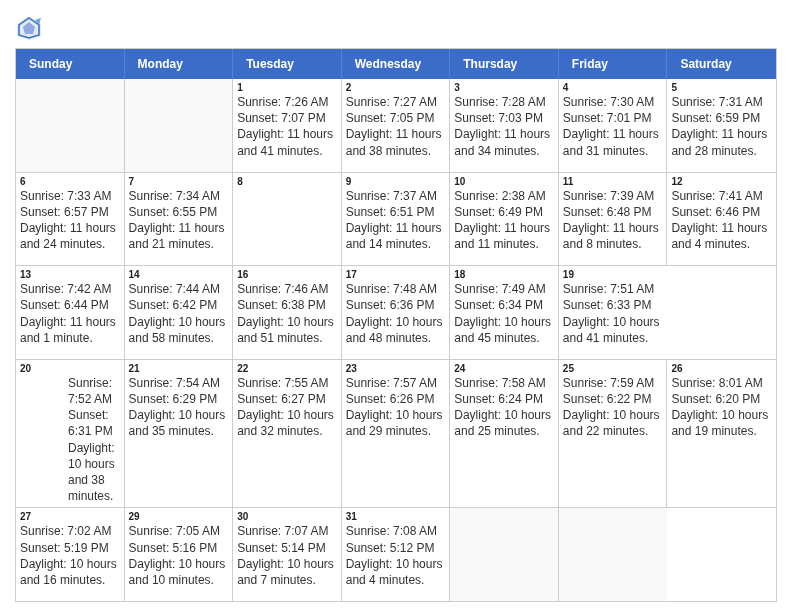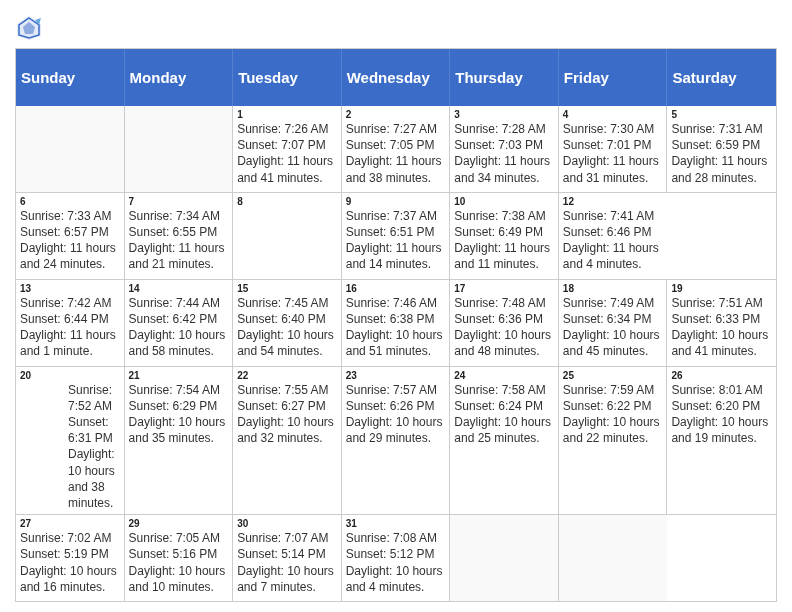--- a/index.html
+++ b/index.html
@@ -61,24 +61,25 @@
       flex-direction: column;
       border: 1px solid #ccc;
     }
     .cal-header {
       display: grid;
       grid-template-columns: repeat(7, 1fr);
       background: #3a6cc8;
     }
     .cal-header-cell {
       color: #fff;
-      font-size: 15px;
+      font-size: 12px;
       font-weight: bold;
-      padding: 20px 5px;
+      padding: 8px 5px;
       border-right: 1px solid #5580d0;
+      margin-left: 8px;
     }
     .cal-header-cell:last-child { border-right: none; }
     .cal-body {
       flex: 1;
       display: flex;
       flex-direction: column;
     }
     .cal-row {
       display: grid;
       grid-template-columns: repeat(7, 1fr);
@@ -194,49 +195,49 @@
             <div class="day-num">8</div>
           </div>
           <div class="cal-cell">
             <div class="day-num">9</div>
             <div class="day-info" style="white-space: pre-line;">Sunrise: 7:37 AM
 Sunset: 6:51 PM
 Daylight: 11 hours and 14 minutes.</div>
           </div>
           <div class="cal-cell">
             <div class="day-num">10</div>
-            <div class="day-info" style="white-space: pre-line;">Sunrise: 7:38 AM
+            <div class="day-info" style="white-space: pre-line;">Sunrise: 2:38 AM
 Sunset: 6:49 PM
 Daylight: 11 hours and 11 minutes.</div>
+          </div>
+          <div class="cal-cell">
+            <div class="day-num">11</div>
+            <div class="day-info" style="white-space: pre-line;">Sunrise: 7:39 AM
+Sunset: 6:48 PM
+Daylight: 11 hours and 8 minutes.</div>
           </div>
           <div class="cal-cell">
             <div class="day-num">12</div>
             <div class="day-info" style="white-space: pre-line;">Sunrise: 7:41 AM
 Sunset: 6:46 PM
 Daylight: 11 hours and 4 minutes.</div>
           </div>
         </div>
         <div class="cal-row">
           <div class="cal-cell">
             <div class="day-num">13</div>
             <div class="day-info" style="white-space: pre-line;">Sunrise: 7:42 AM
 Sunset: 6:44 PM
 Daylight: 11 hours and 1 minute.</div>
           </div>
           <div class="cal-cell">
             <div class="day-num">14</div>
             <div class="day-info" style="white-space: pre-line;">Sunrise: 7:44 AM
 Sunset: 6:42 PM
 Daylight: 10 hours and 58 minutes.</div>
-          </div>
-          <div class="cal-cell">
-            <div class="day-num">15</div>
-            <div class="day-info" style="white-space: pre-line;">Sunrise: 7:45 AM
-Sunset: 6:40 PM
-Daylight: 10 hours and 54 minutes.</div>
           </div>
           <div class="cal-cell">
             <div class="day-num">16</div>
             <div class="day-info" style="white-space: pre-line;">Sunrise: 7:46 AM
 Sunset: 6:38 PM
 Daylight: 10 hours and 51 minutes.</div>
           </div>
           <div class="cal-cell">
             <div class="day-num">17</div>
             <div class="day-info" style="white-space: pre-line;">Sunrise: 7:48 AM

